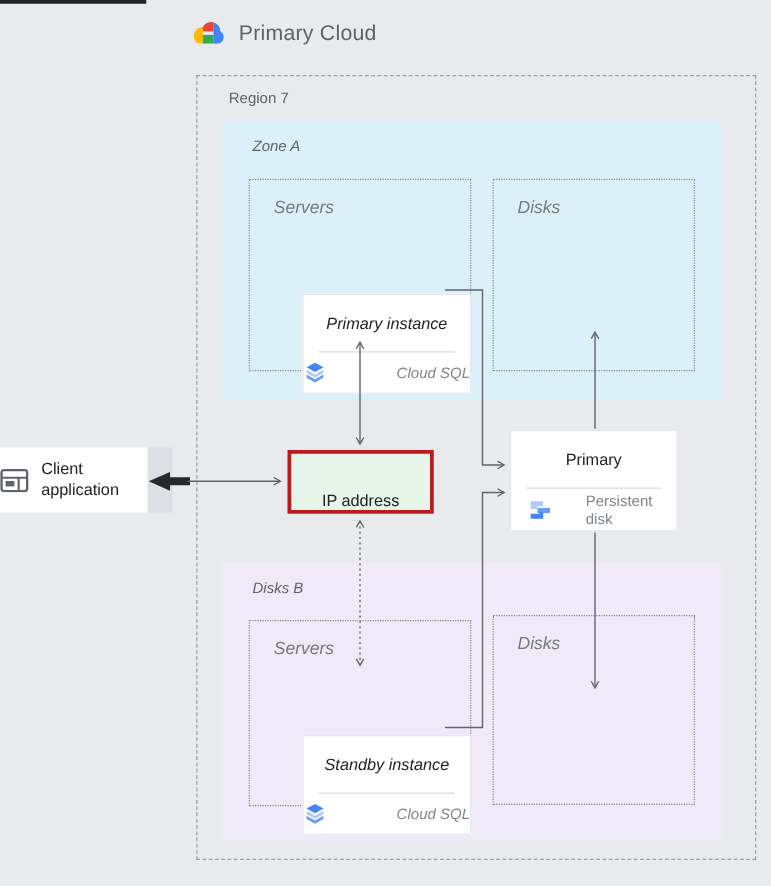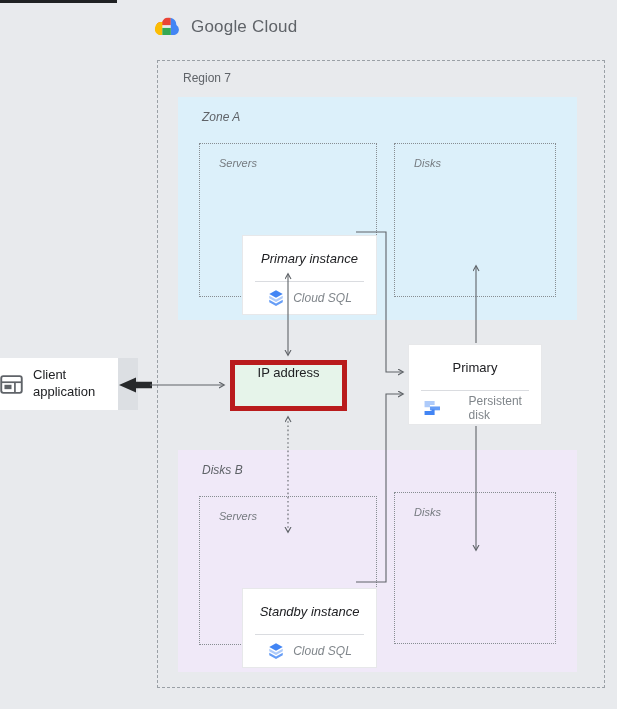--- a/index.html
+++ b/index.html
@@ -18,41 +18,41 @@
   .region-label { position:absolute; left:183px; top:71px; font-size:12px; color:#5f6368; }
 
   
   .zone { position:absolute; left:178px; width:399px;font-style:italic; }
   .zone-a { top:97px; height:223px; background:#dcf0fa; }
   .zone-b { top:450px; height:222px; background:#f0e9f8; }
   .zone-label { position:absolute; left:24px; top:13px; font-size:12px; color:#5f6368; }
 
   
   .group { position:absolute; border:1px dotted #878d92; }
-  .group-label { position:absolute; left:19px; top:13px; font-size:11px; color:#757a7f; }
+  .group-label { position:absolute; left:19px; top:13px; font-size:14px; color:#757a7f; }
   .servers-a { left:21px; top:46px; width:178px; height:154px; }
   .disks-a   { left:216px; top:46px; width:162px; height:154px; }
   .servers-b { left:21px; top:46px; width:178px; height:149px; }
   .disks-b   { left:216px; top:42px; width:162px; height:152px; }
 
   
   .card { position:absolute; background:#fff; border:1px solid #e7e8ea; }
   .instance-card { left:42px; top:91px; width:135px; height:80px; display:flex; flex-direction:column; }
   .card-title { flex:0 0 45px; display:flex; align-items:center; justify-content:center;
                 font-size:13px; color:#202124; }
   .divider { height:1px; background:#dadce0; margin:0 12px; }
-  .card-sub { flex:1; display:flex; align-items:center; justify-content:center; gap:8px;
+  .card-sub { flex:1; display:flex; align-items:center; justify-content:space-between; gap:8px;
               font-size:12px; color:#80868b; }
   .regional-sub { justify-content:center; padding-left:14px;gap:27px; }
 
   .regional-card { position:absolute; left:408px; top:344px; width:134px; height:81px;
                    background:#fff; border:1px solid #e7e8ea; display:flex; flex-direction:column; }
 
   .ip-card { position:absolute; left:230px; top:360px; width:117px; height:51px;
-             background:#e6f4ea; border:5px solid #b91c1c; display:flex; align-items:flex-start;
+             background:#e6f4ea; border:3px solid #b91c1c; display:flex; align-items:flex-end;
              justify-content:center; font-size:13px; color:#202124; }
 
   .client-card { position:absolute; left:0; top:358px; width:118px; height:52px; background:#fff;
                  display:flex; align-items:center; gap:10px; }
   .client-label { font-size:13px; color:#202124; line-height:1.3; width:74px; }
   .gray-strip { position:absolute; left:118px; top:358px; width:20px; height:52px; background:#dcdfe3; }
 
   .arrows { position:absolute; left:0; top:0; width:617px; height:709px; pointer-events:none; }
 </style>
 </head>
@@ -70,21 +70,21 @@
         </clipPath>
       </defs>
       <g clip-path="url(#cloudClip)">
         <rect x="10" y="0" width="30" height="21" fill="#ea4335"></rect>
         <rect x="0" y="14" width="22" height="36" fill="#fbbc04"></rect>
         <rect x="40" y="0" width="26" height="50" fill="#4285f4"></rect>
         <rect x="22" y="27" width="18" height="23" fill="#34a853"></rect>
         <rect x="22" y="14" width="18" height="13" fill="#4285f4" opacity="0"></rect>
       </g>
     </svg>
-    <span class="brand-text">Google Cloud</span>
+    <span class="brand-text">Primary Cloud</span>
   </div>
 
   <div class="region"></div>
   <div class="region-label">Region 7</div>
 
   <div class="zone zone-a">
     <div class="zone-label">Zone A</div>
 
     <div class="group servers-a">
       <div class="group-label">Servers</div>

